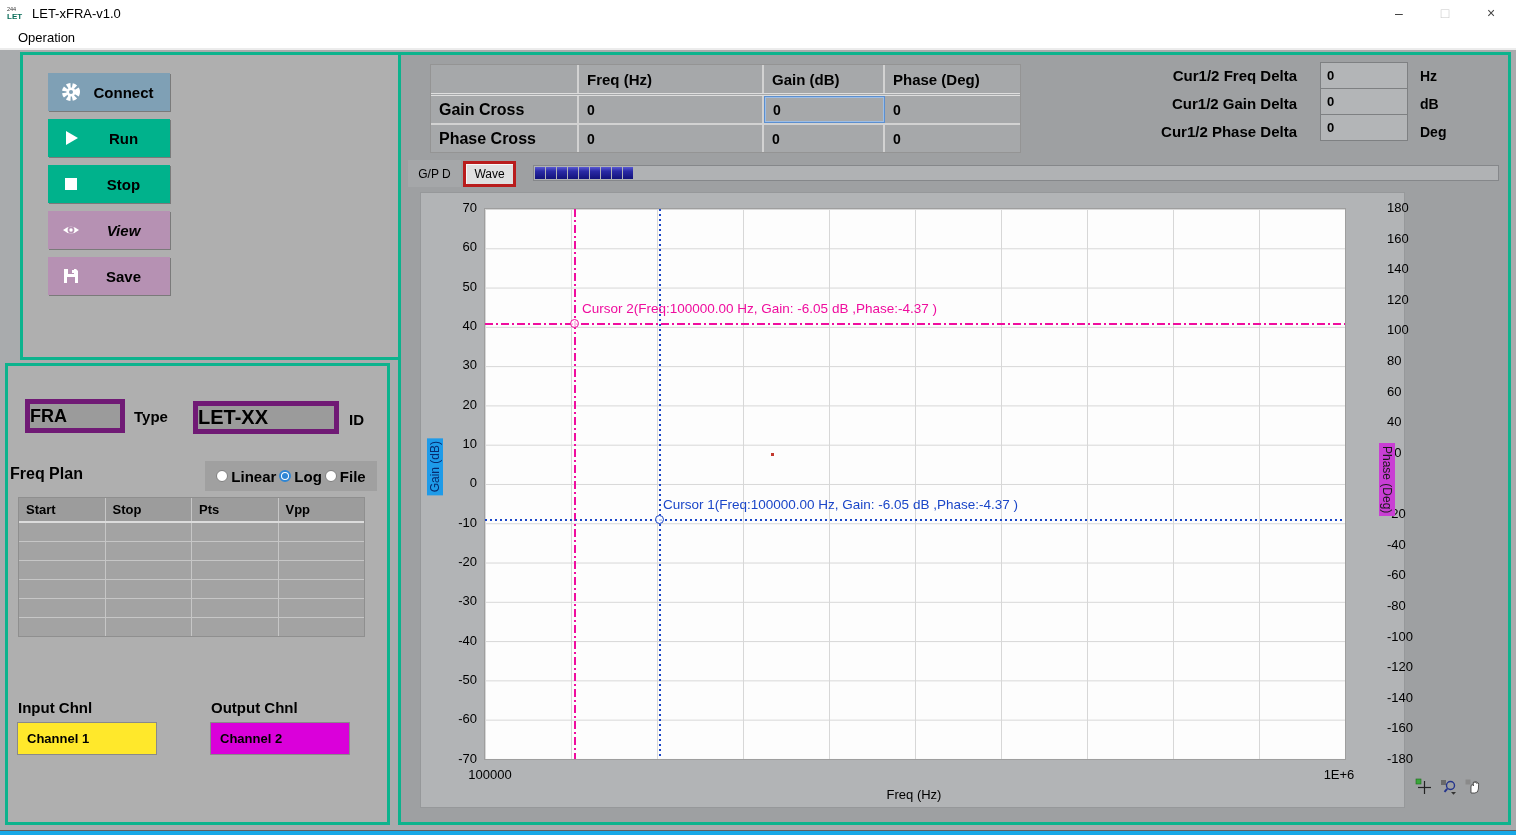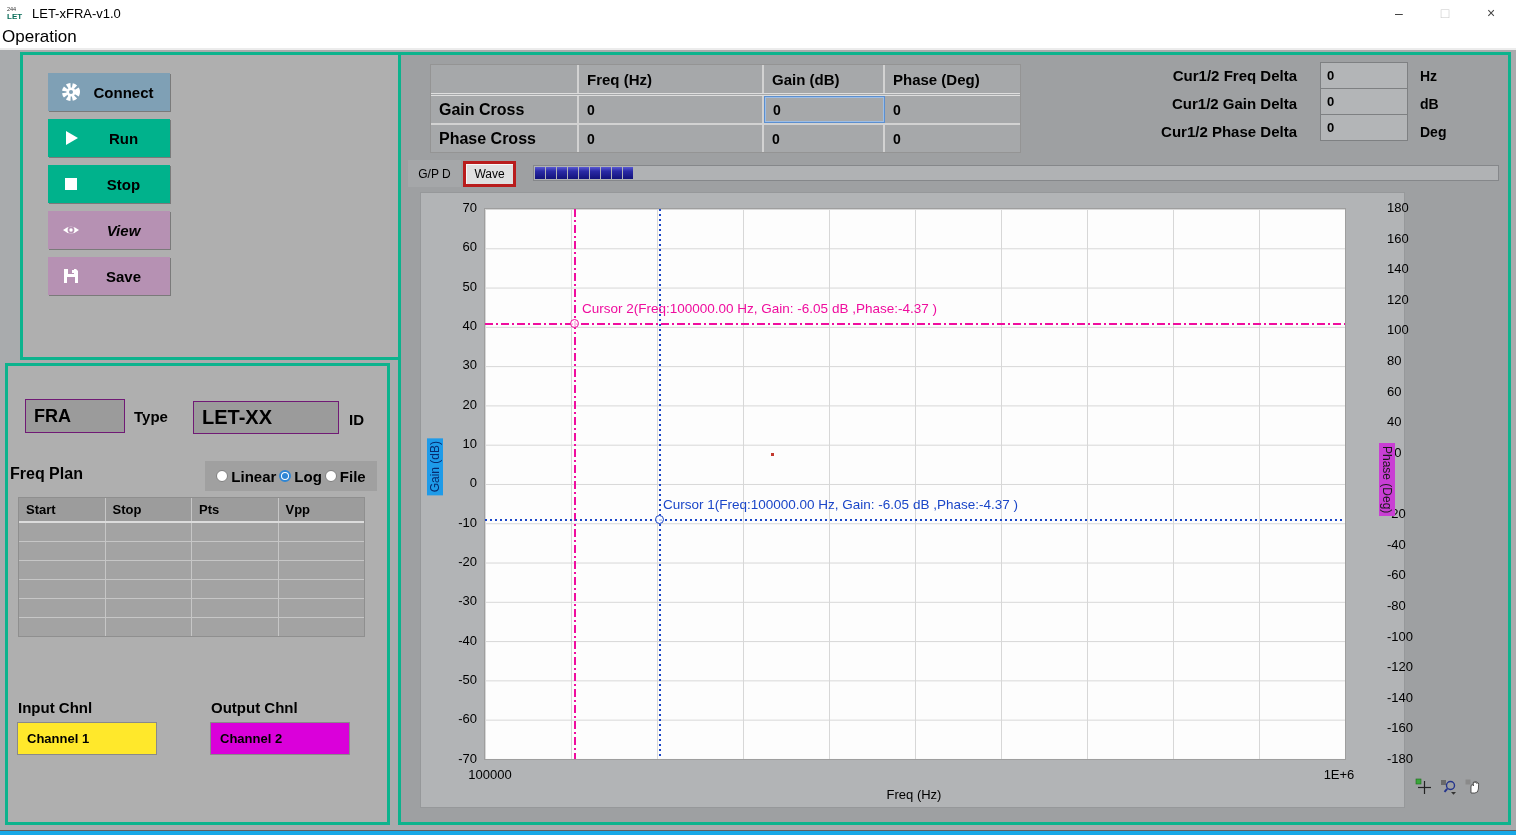--- a/index.html
+++ b/index.html
@@ -7,40 +7,40 @@
   .window{position:absolute;inset:0;background:#a9abad;}
 
   
   .titlebar{position:absolute;left:0;top:0;right:0;height:26px;background:#ffffff;display:flex;align-items:center;}
   .app-icon{margin-left:7px;width:18px;height:16px;}
   .title-text{margin-left:7px;font-size:13px;}
   .win-controls{position:absolute;right:2px;top:0;height:26px;display:flex;}
   .win-btn{width:46px;height:26px;display:flex;align-items:center;justify-content:center;font-size:14px;color:#444;}
   .win-btn.max{color:#c9c9c9;}
   .menubar{position:absolute;left:0;top:26px;right:0;height:22px;background:#ffffff;border-bottom:2px solid #ececec;display:flex;align-items:center;}
-  .menu-item{padding:0 2px;font-size:17px;}
+  .menu-item{padding:0 18px;font-size:13px;}
 
   
   .panel{position:absolute;border:3px solid #0cb38d;background:#afafaf;box-sizing:border-box;}
   .panel-left-top{left:20px;top:52px;width:403px;height:308px;}
   .panel-left-bottom{left:5px;top:363px;width:385px;height:462px;}
   .panel-right{left:398px;top:52px;width:1113px;height:773px;background:#9ea0a2;}
 
   
   .tool-btn{position:absolute;left:25px;width:122px;height:38px;display:flex;align-items:center;box-shadow:1px 1px 0 #7a7a7a;}
   .tool-btn .ticon{width:20px;height:20px;margin-left:13px;flex:0 0 auto;}
   .tool-btn .tlabel{flex:1;text-align:center;font-weight:bold;font-size:15px;margin-right:4px;}
   .btn-connect{top:18px;background:#7fa0b5;}
   .btn-run{top:64px;background:#00b28c;}
   .btn-stop{top:110px;background:#00b28c;}
   .btn-view{top:156px;background:#b691b3;font-style:italic;}
   .btn-save{top:202px;background:#b691b3;}
 
   
-  .field-box{position:absolute;background:#9b9b9b;border:1px solid #701a75;display:flex;align-items:center;padding-left:8px;font-weight:bold;box-sizing:border-box;}
+  .field-box{position:absolute;background:#9b9b9b;border:5px solid #701a75;display:flex;align-items:center;font-weight:bold;box-sizing:border-box;}
   .type-box{left:17px;top:33px;width:100px;height:34px;font-size:18px;}
   .id-box{left:185px;top:35px;width:146px;height:33px;font-size:20px;}
   .static-label{position:absolute;font-weight:bold;font-size:15px;}
   .type-label{left:126px;top:42px;}
   .id-label{left:341px;top:45px;}
   .freqplan-label{left:2px;top:99px;font-size:16px;}
   .radio-strip{position:absolute;left:197px;top:95px;width:172px;height:30px;background:#a0a0a0;display:flex;align-items:center;justify-content:center;gap:1px;}
   .radio-item{display:flex;align-items:center;gap:3px;padding:0 1px;}
   .radio-dot{width:12px;height:12px;border-radius:50%;background:#fff;border:1px solid #808080;box-sizing:border-box;position:relative;}
   .radio-dot.sel{border:2px solid #2e86d5;}

